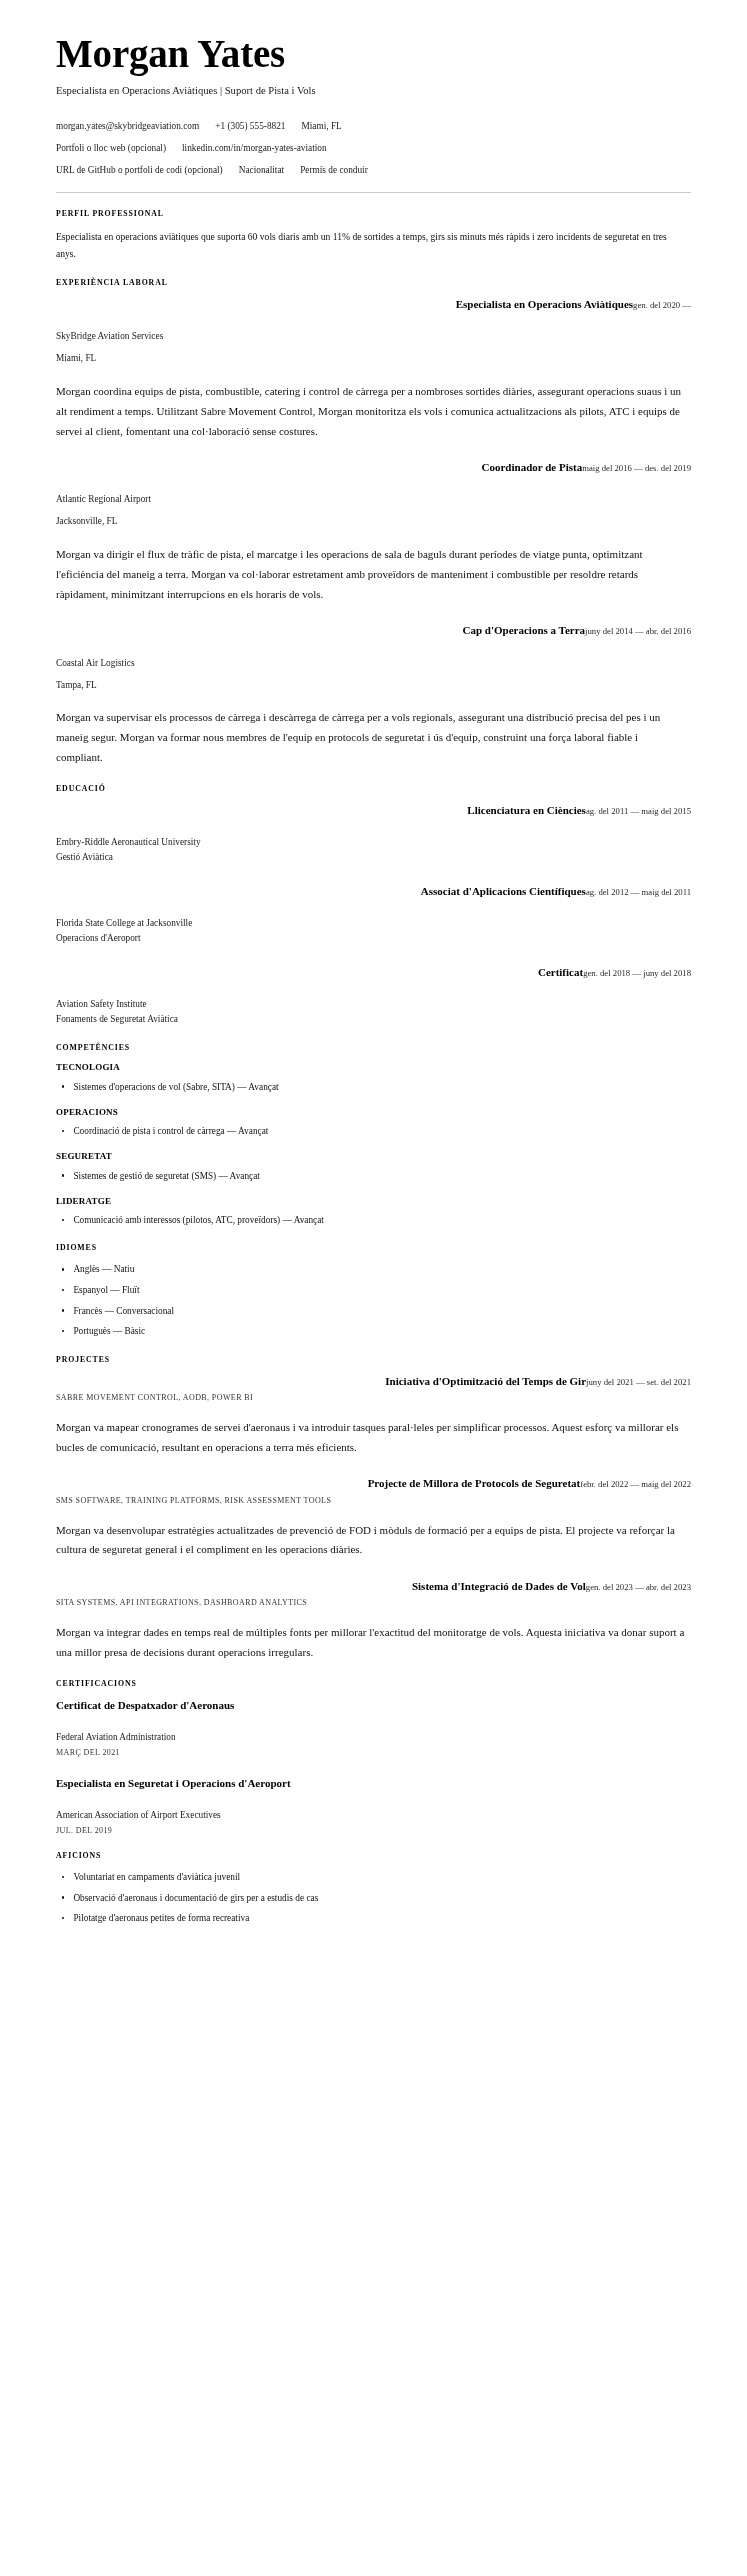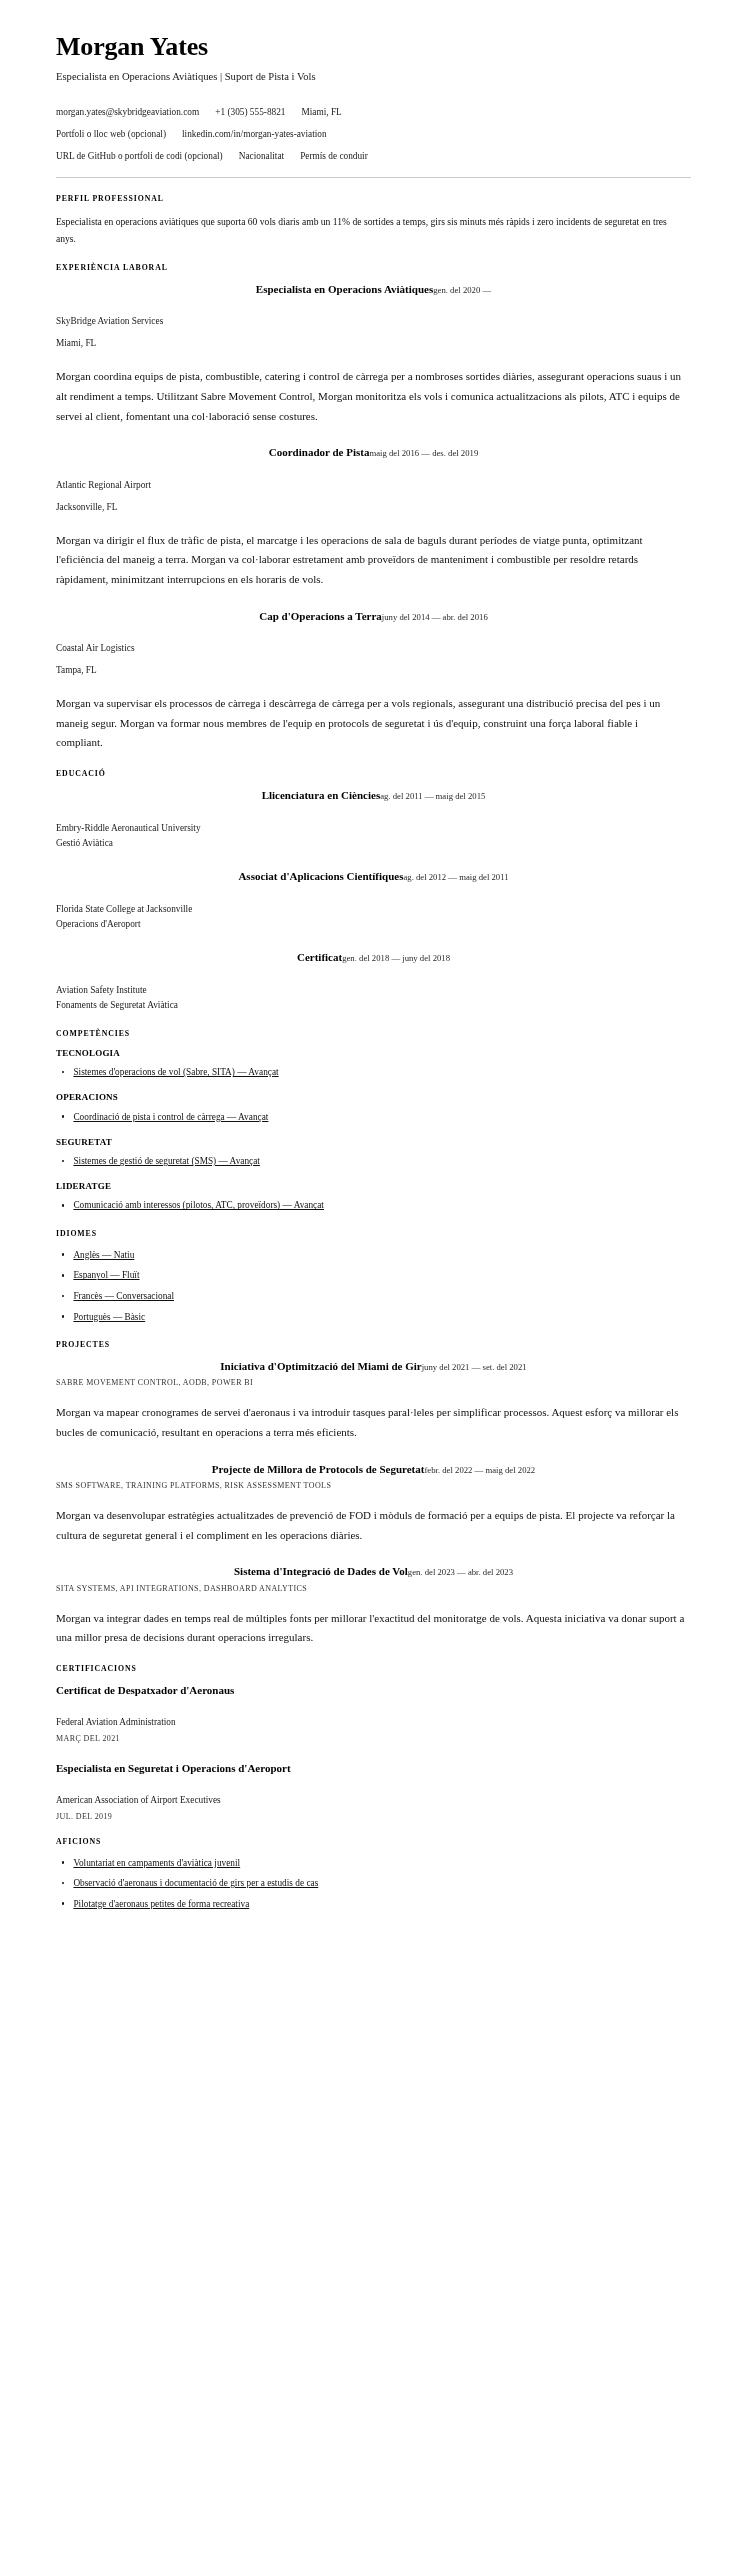--- a/index.html
+++ b/index.html
@@ -15,21 +15,21 @@
     -webkit-font-smoothing: antialiased;
   }
   .page {
     width: 747px;
     box-sizing: border-box;
     padding: 32px 56px 25px 56px;
   }
 
   
   .name {
-    font-size: 26px;
+    font-size: 39px;
     font-weight: 700;
     letter-spacing: -0.2px;
     line-height: 1.12;
     margin: 0 0 8.7px 0;
     color: #000;
   }
   .headline {
     font-size: 10.6px;
     font-weight: 400;
     line-height: 1.3;
@@ -76,21 +76,21 @@
     margin: 0 0 2.5px 0;
     max-width: 629px;
     color: #111;
   }
 
   
   .entry { margin: 0 0 3.7px 0; }
   .entry + .entry { margin-top: 18.7px; }
   .entry-head {
     display: flex;
-    justify-content: center;
+    justify-content: flex-end;
     align-items: baseline;
   }
   .entry-title {
     font-size: 11px;
     font-weight: 700;
     line-height: 1.3;
     color: #000;
     margin: 0;
   }
   .entry-dates {
@@ -151,21 +151,20 @@
     margin: 0;
     padding: 0;
   }
   ul.bullets li {
     position: relative;
     font-size: 9.3px;
     line-height: 1.55;
     padding: 0 0 0 17.4px;
     margin: 0 0 6.2px 0;
     color: #111;
-    text-decoration: underline;
   }
   ul.bullets li:last-child { margin-bottom: 0; }
   ul.bullets li::before {
     content: "";
     position: absolute;
     left: 5.6px;
     top: 5.6px;
     width: 2.5px;
     height: 2.5px;
     border-radius: 50%;
@@ -312,21 +311,21 @@
       <li>Francès — Conversacional</li>
       <li>Portuguès — Bàsic</li>
     </ul>
   </section>
 
   <section class="section">
     <h2 class="section-title">Projectes</h2>
 
     <div class="entry">
       <div class="entry-head">
-        <div class="entry-title">Iniciativa d'Optimització del Miami de Gir</div>
+        <div class="entry-title">Iniciativa d'Optimització del Temps de Gir</div>
         <div class="entry-dates">juny del 2021 — set. del 2021</div>
       </div>
       <div class="entry-stack">Sabre Movement Control, AODB, Power BI</div>
       <p class="entry-desc">Morgan va mapear cronogrames de servei d'aeronaus i va introduir tasques paral·leles per simplificar processos. Aquest esforç va millorar els bucles de comunicació, resultant en operacions a terra més eficients.</p>
     </div>
 
     <div class="entry">
       <div class="entry-head">
         <div class="entry-title">Projecte de Millora de Protocols de Seguretat</div>
         <div class="entry-dates">febr. del 2022 — maig del 2022</div>

